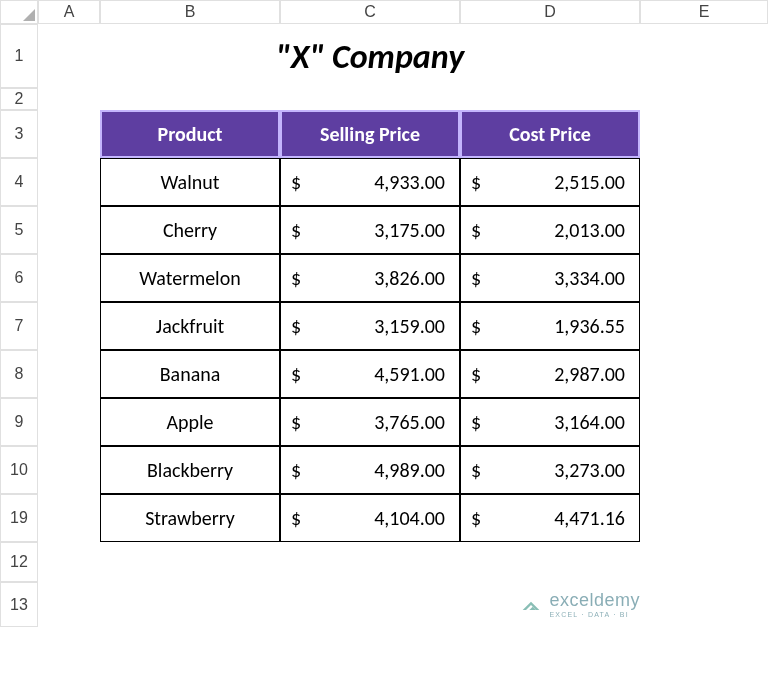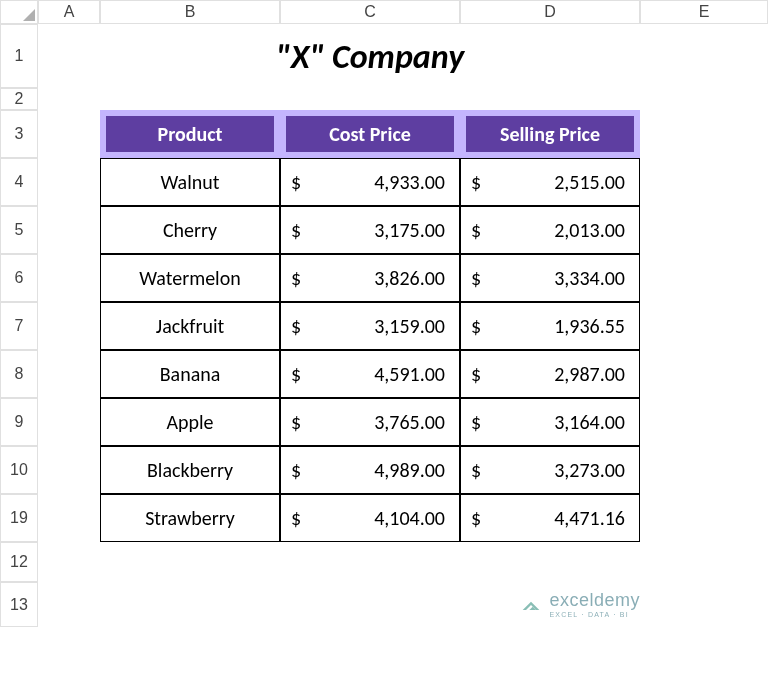--- a/index.html
+++ b/index.html
@@ -57,21 +57,21 @@
     color: #000;
   }
   .th {
     background: #5e3ea1;
     color: #ffffff;
     font-weight: bold;
     font-size: 20px;
     display: flex;
     align-items: center;
     justify-content: center;
-    border: 6px solid #c4b5fd;
+    border: 2px solid #c4b5fd;
     font-family: "Calibri", "Segoe UI", Arial, sans-serif;
   }
   .td-product {
     border: 1px solid #000;
     display: flex;
     align-items: center;
     justify-content: center;
     font-size: 20px;
     color: #000;
     font-family: "Calibri", "Segoe UI", Arial, sans-serif;
@@ -138,22 +138,22 @@
   <div class="rowhdr">2</div>
   <div class="cell"></div>
   <div class="cell"></div>
   <div class="cell"></div>
   <div class="cell"></div>
   <div class="cell"></div>
 
   <div class="rowhdr">3</div>
   <div class="cell"></div>
   <div class="th">Product</div>
+  <div class="th">Selling Price</div>
   <div class="th">Cost Price</div>
-  <div class="th">Selling Price</div>
   <div class="cell"></div>
 
   <div class="rowhdr">4</div>
   <div class="cell"></div>
   <div class="td-product">Walnut</div>
   <div class="td-money">
       <span class="dollar">$</span>
       <span class="num">4,933.00</span>
     </div>
   <div class="td-money">

